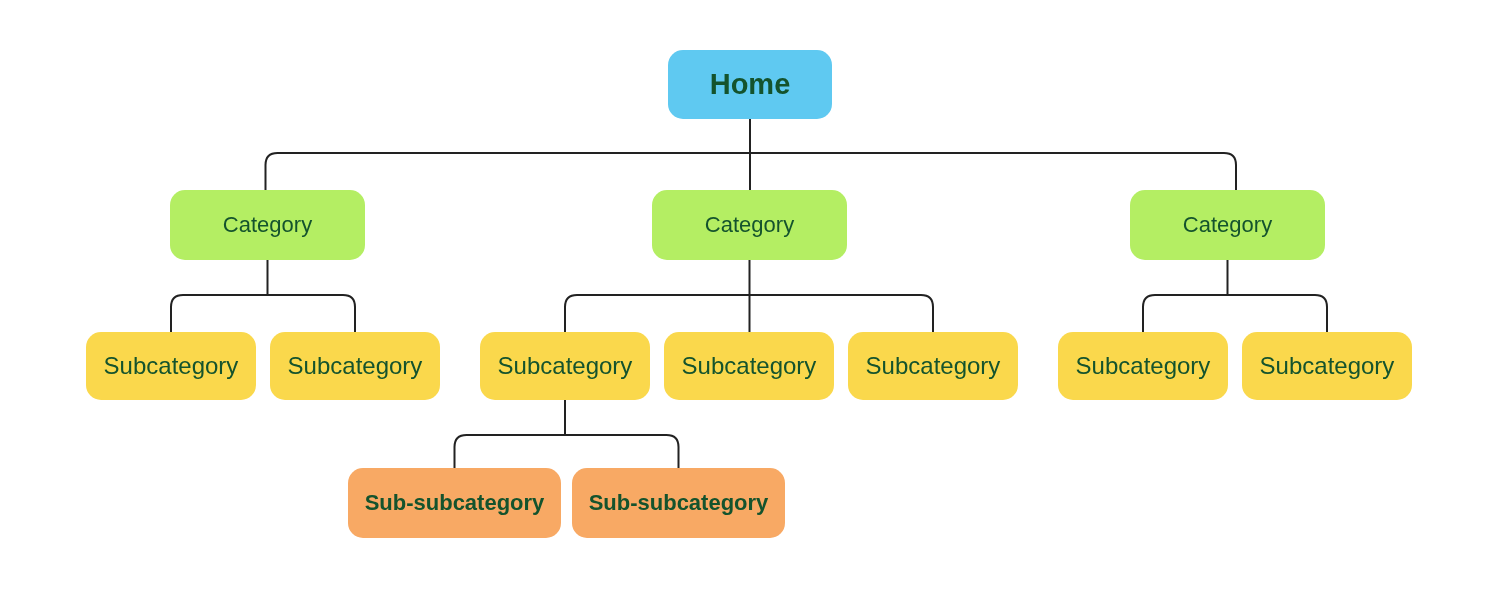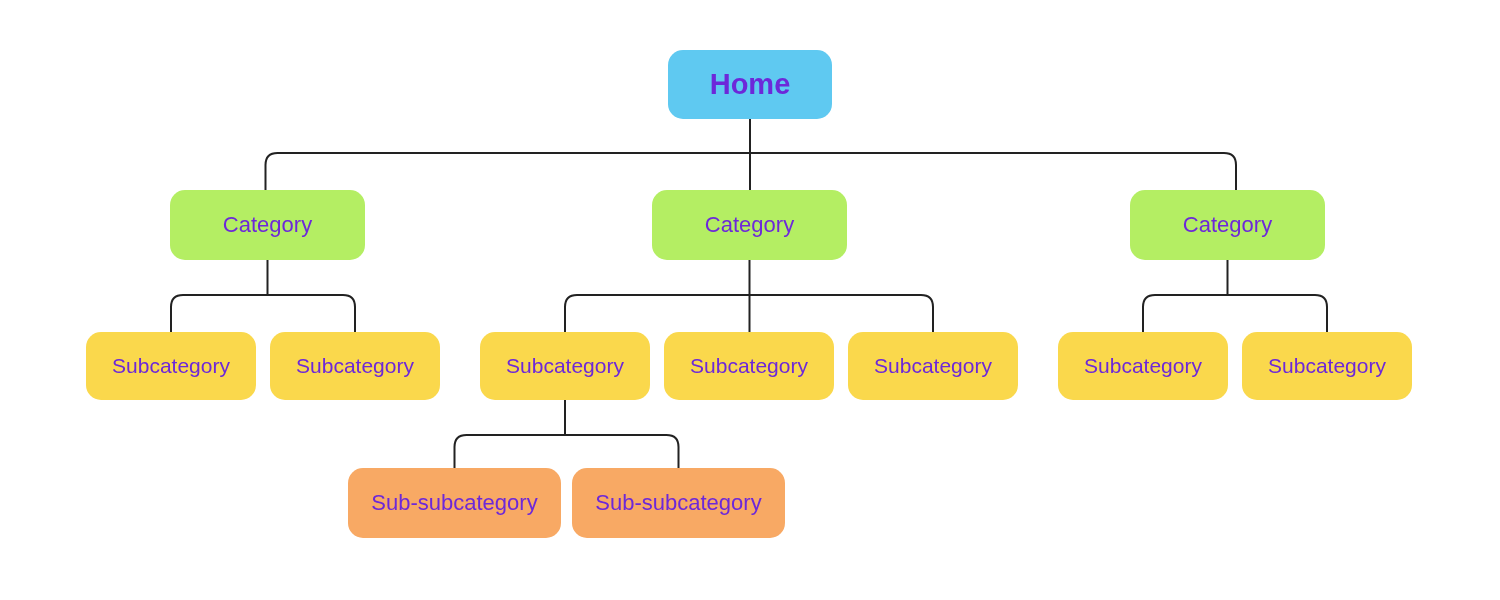--- a/index.html
+++ b/index.html
@@ -21,44 +21,44 @@
     width: 1500px;
     height: 600px;
     pointer-events: none;
   }
   .node {
     position: absolute;
     display: flex;
     align-items: center;
     justify-content: center;
     border-radius: 15px;
-    color: #6d28d9;
+    color: #14532d;
     text-align: center;
     white-space: nowrap;
     box-sizing: border-box;
   }
   .node.home {
     background: #5FC9F1;
     font-size: 29px;
     font-weight: 700;
   }
   .node.category {
     background: #B4EE63;
     font-size: 22px;
     font-weight: 400;
   }
   .node.subcategory {
     background: #FAD84C;
-    font-size: 21px;
+    font-size: 24px;
     font-weight: 400;
   }
   .node.subsub {
     background: #F8A964;
     font-size: 22px;
-    font-weight: 400;
+    font-weight: 700;
   }
 </style>
 </head>
 <body>
 
 <div class="canvas">
 
   <svg class="connectors" viewBox="0 0 1500 600" xmlns="http://www.w3.org/2000/svg">
     <g fill="none" stroke="#222222" stroke-width="2">
 

